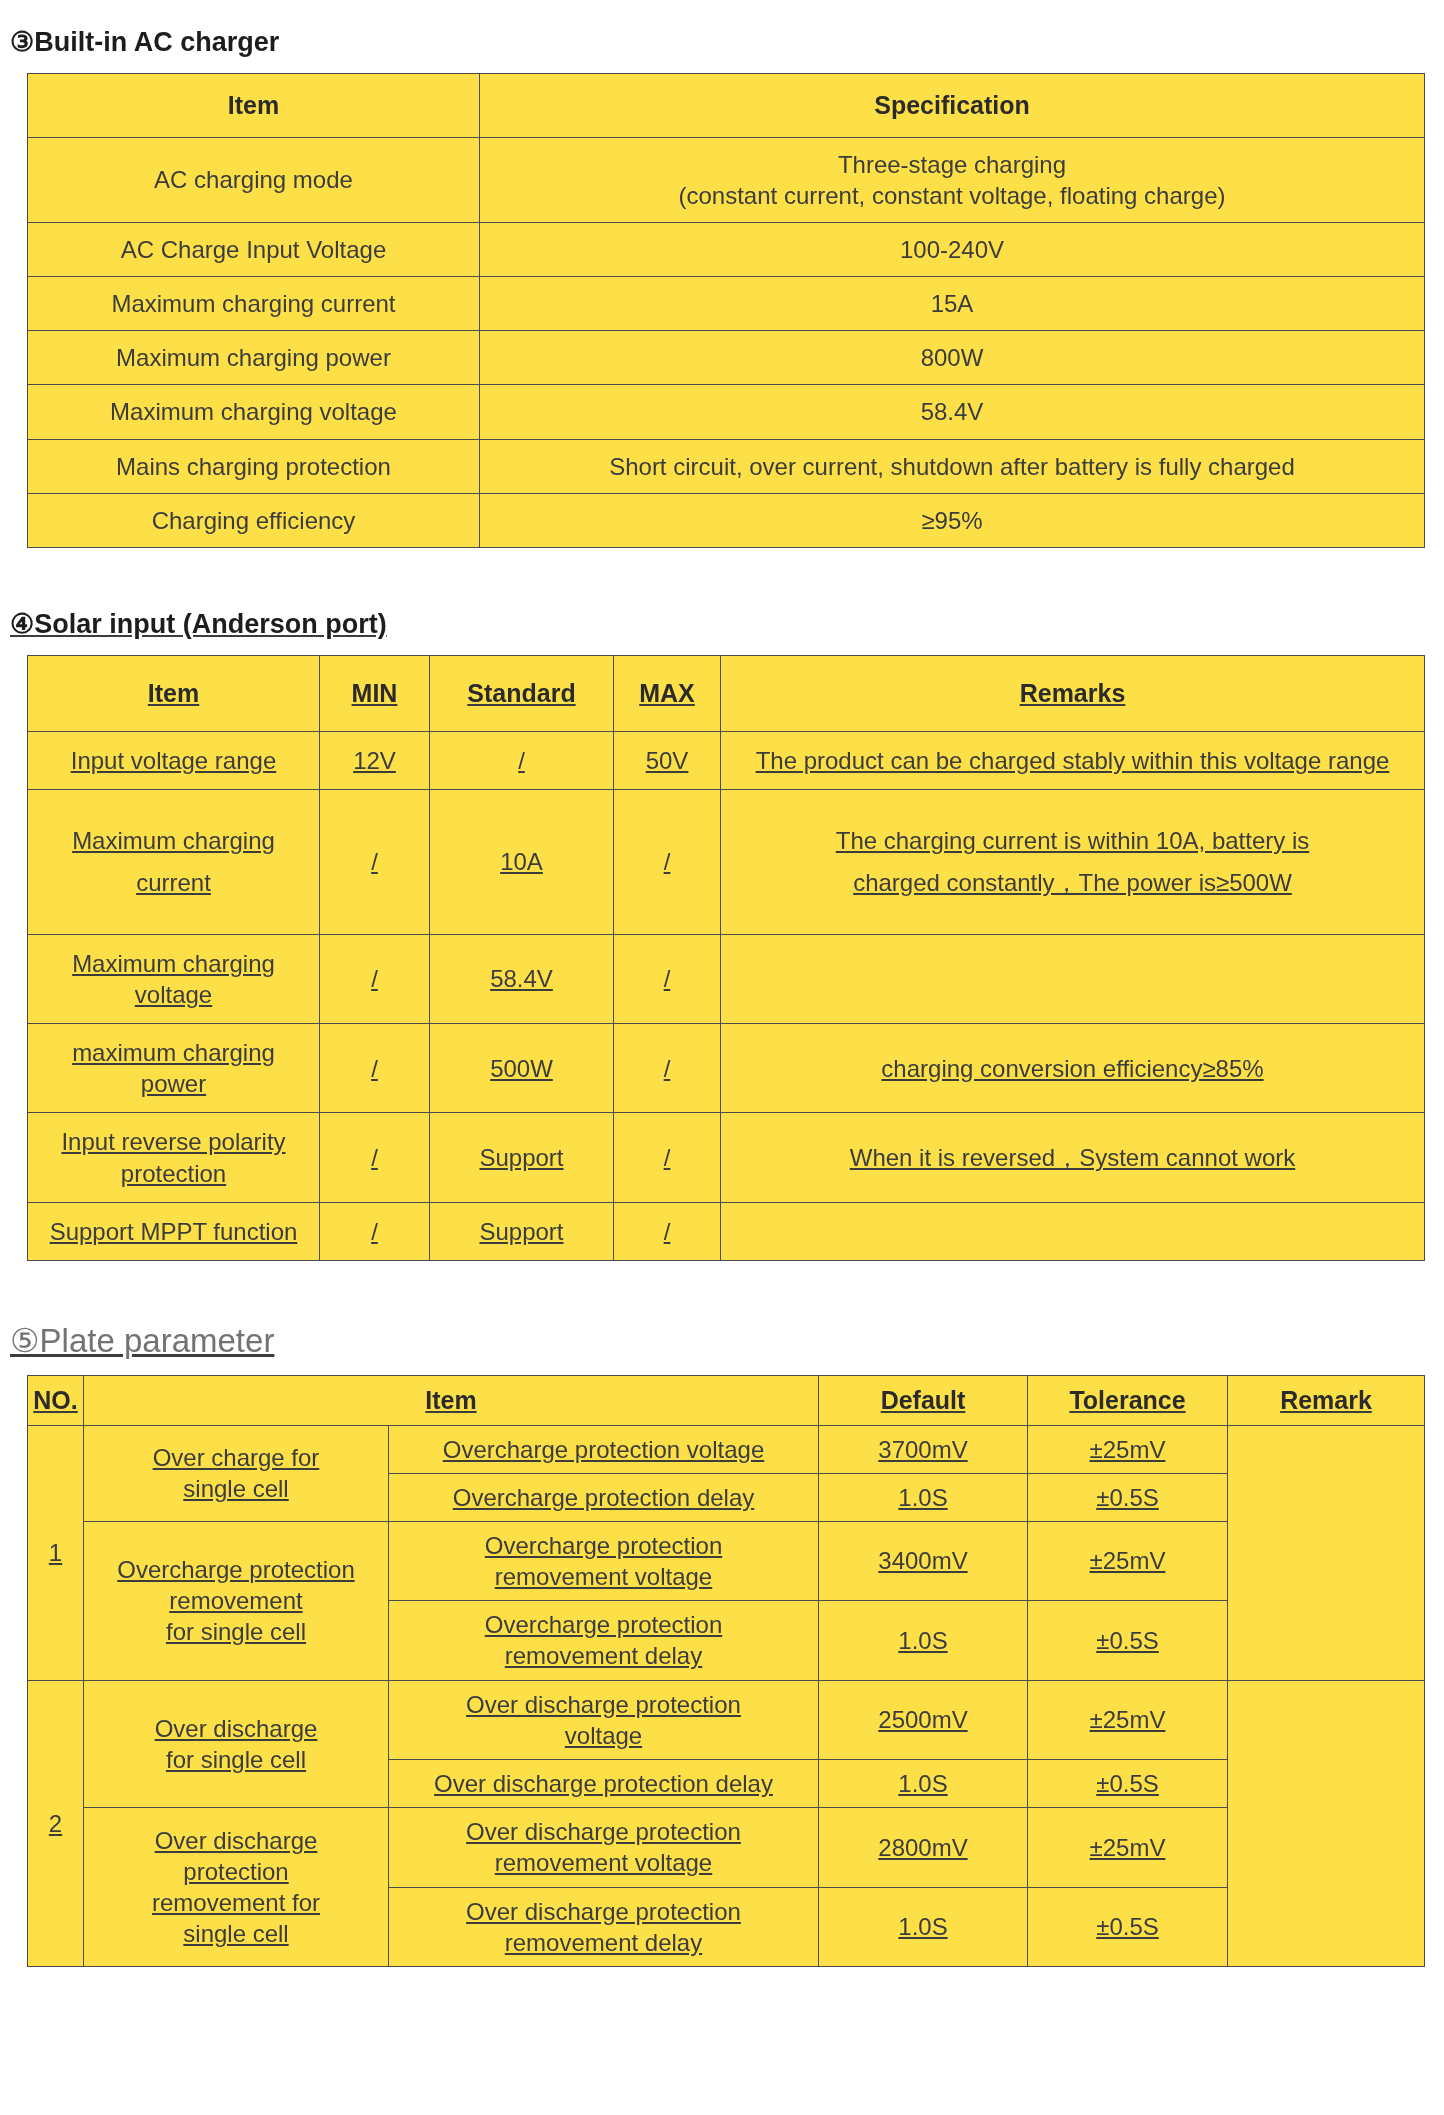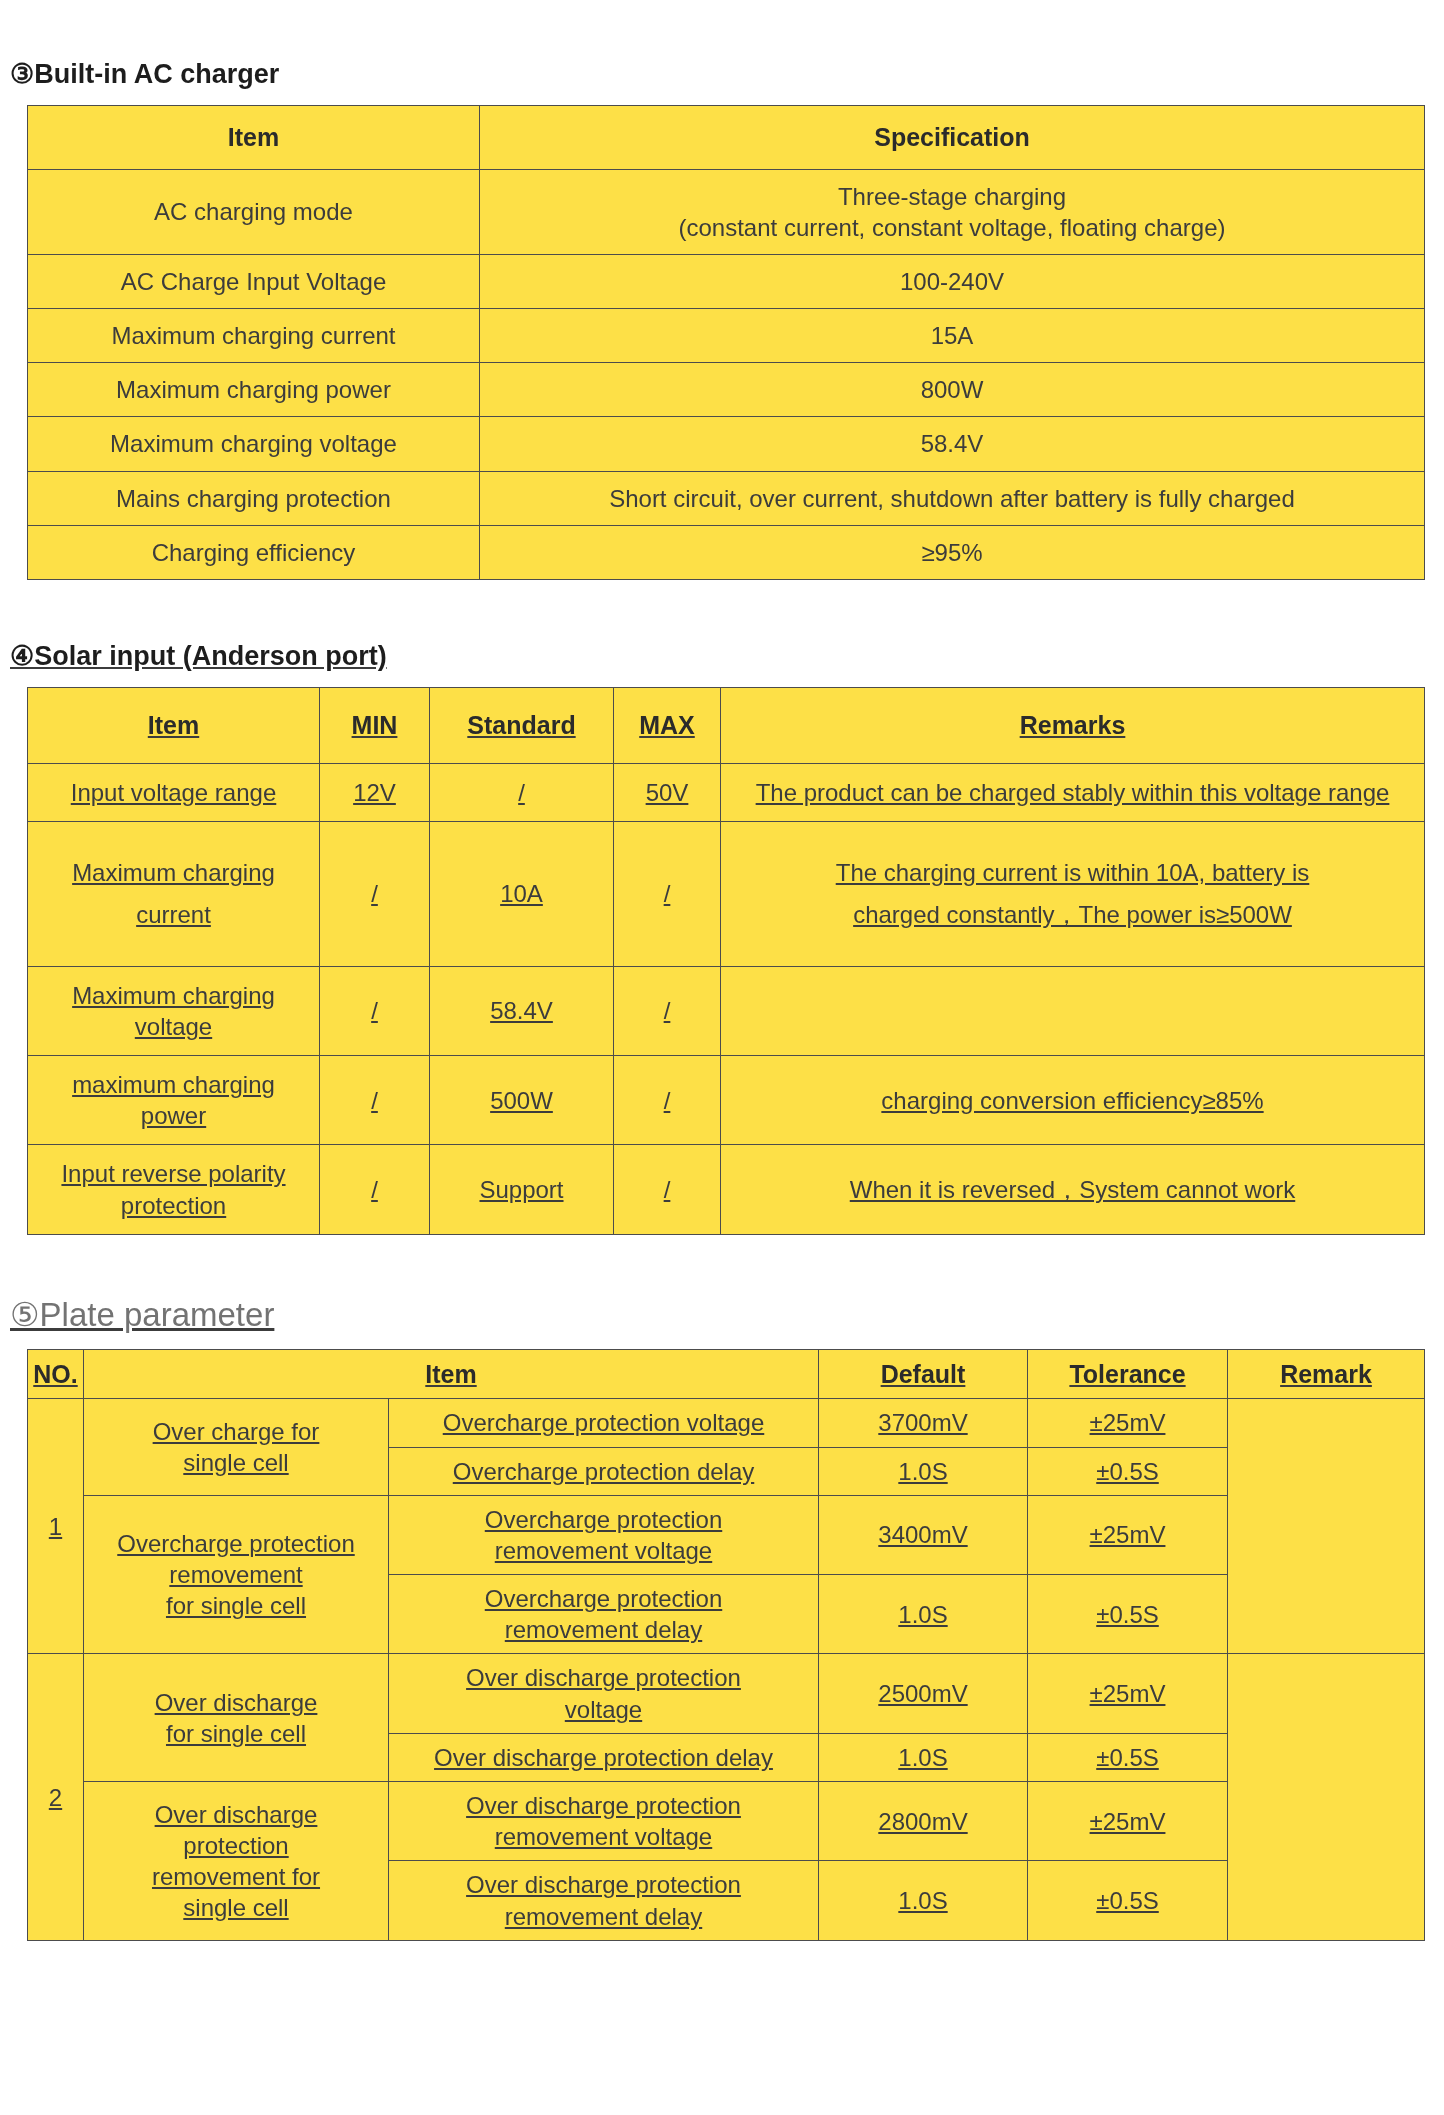--- a/index.html
+++ b/index.html
@@ -4,21 +4,21 @@
 <style>
   * { box-sizing: border-box; margin: 0; padding: 0; }
   html, body { background: #ffffff; }
   body {
     width: 1444px;
     height: 2115px;
     overflow: hidden;
     font-family: "Liberation Sans", sans-serif;
     color: #3c3c3c;
   }
-  .page { padding: 26px 4px 0 10px; margin-top: 32px; }
+  .page { padding: 26px 4px 0 10px; }
 
   .section + .section { margin-top: 60px; text-decoration: underline; }
 
   .heading {
     font-size: 27px;
     font-weight: 700;
     color: #1d1d1d;
     margin: 0 0 15px 0;
   }
   .heading--normal {
@@ -162,20 +162,27 @@
           <td>500W</td>
           <td>/</td>
           <td>charging conversion efficiency≥85%</td>
         </tr>
         <tr>
           <td>Input reverse polarity protection</td>
           <td>/</td>
           <td>Support</td>
           <td>/</td>
           <td>When it is reversed，System cannot work</td>
+        </tr>
+        <tr>
+          <td>Support MPPT function</td>
+          <td>/</td>
+          <td>Support</td>
+          <td>/</td>
+          <td></td>
         </tr>
       </tbody>
     </table>
   </div>
 
   <div class="section">
     <h2 class="heading heading--normal">⑤Plate parameter</h2>
     <table class="spec tbl-plate">
       <colgroup>
           <col style="width:56px">

